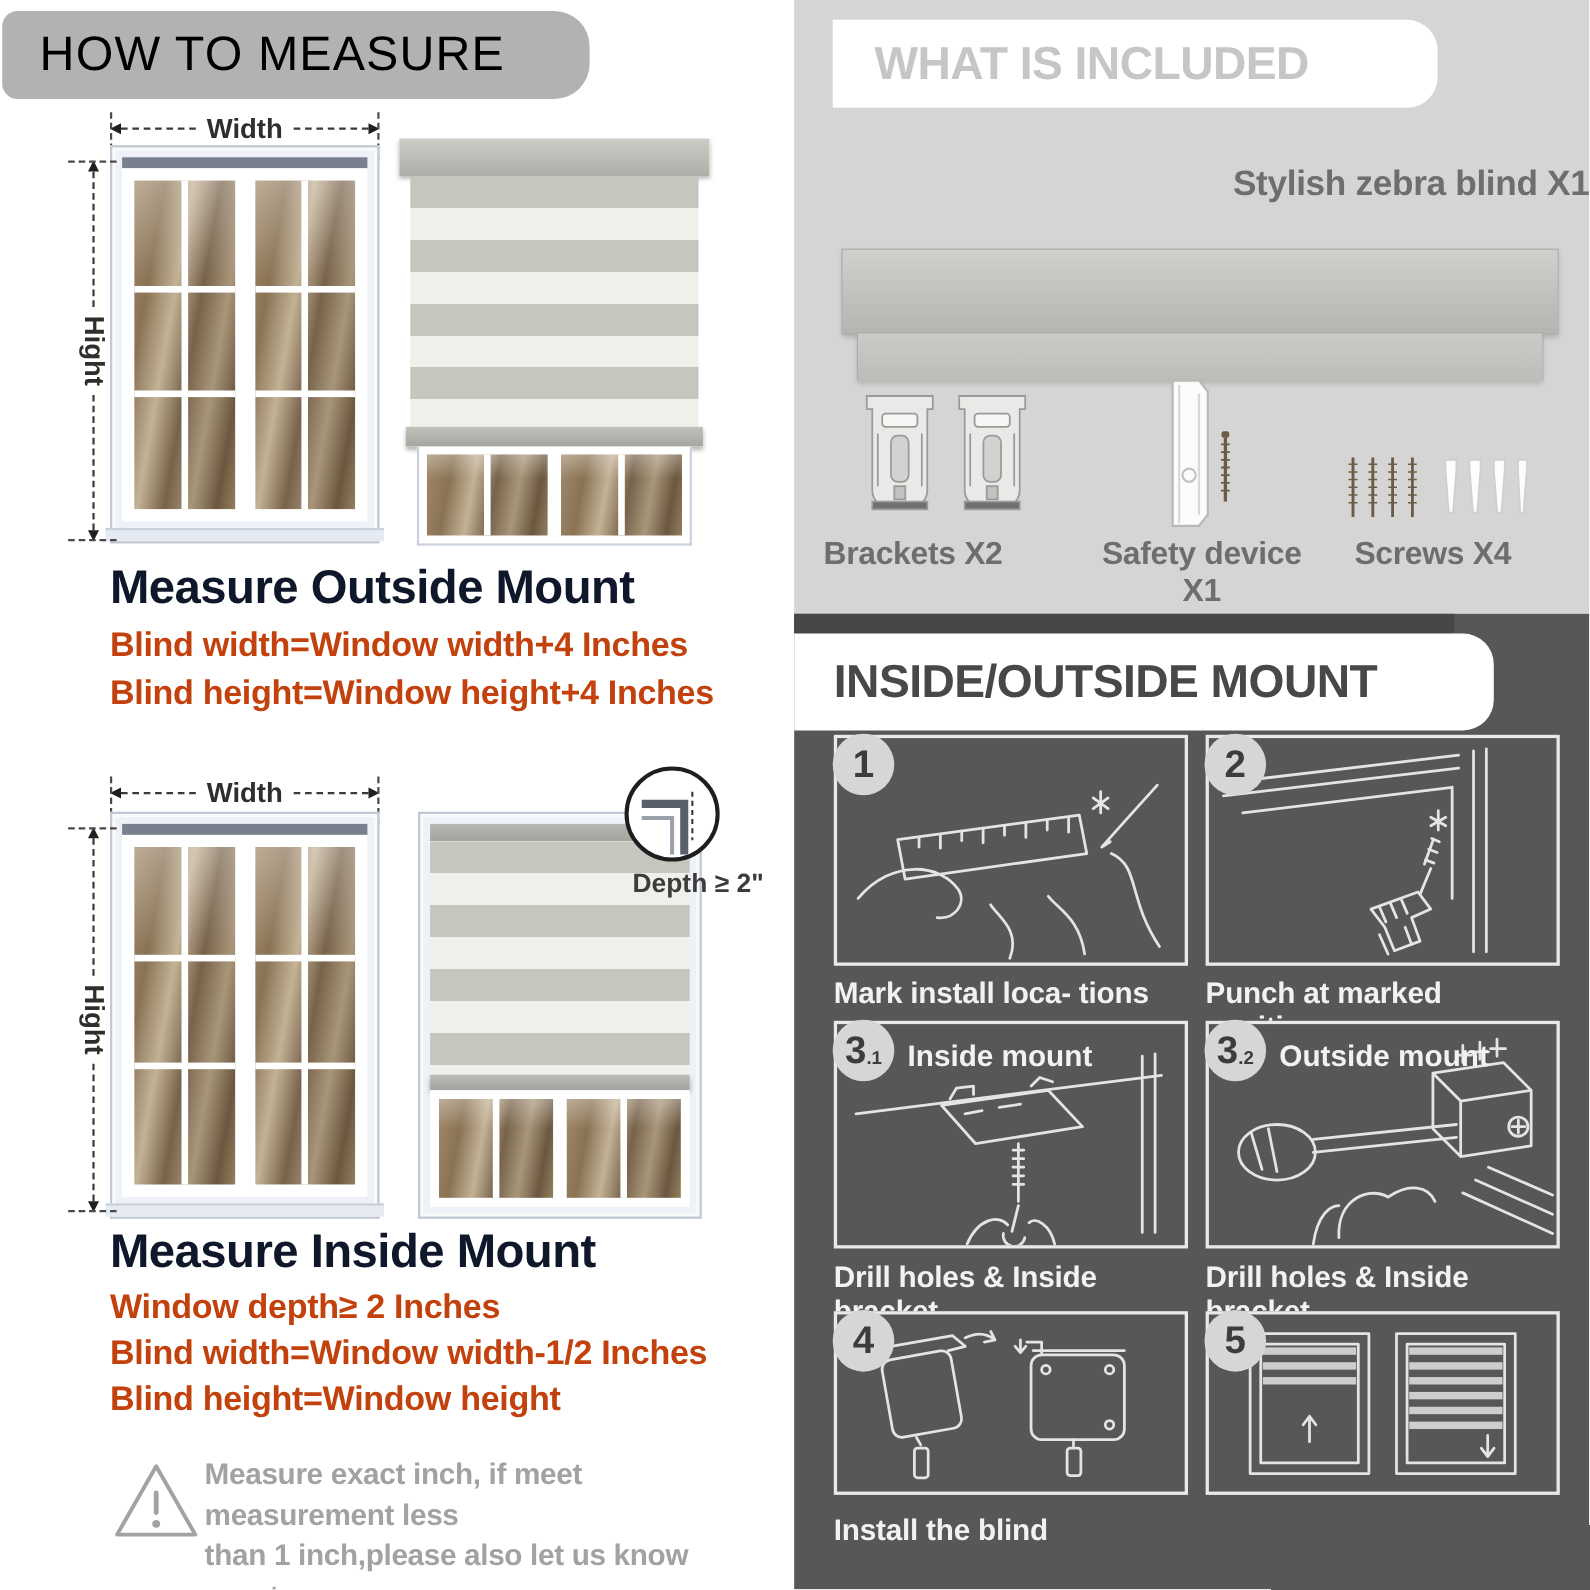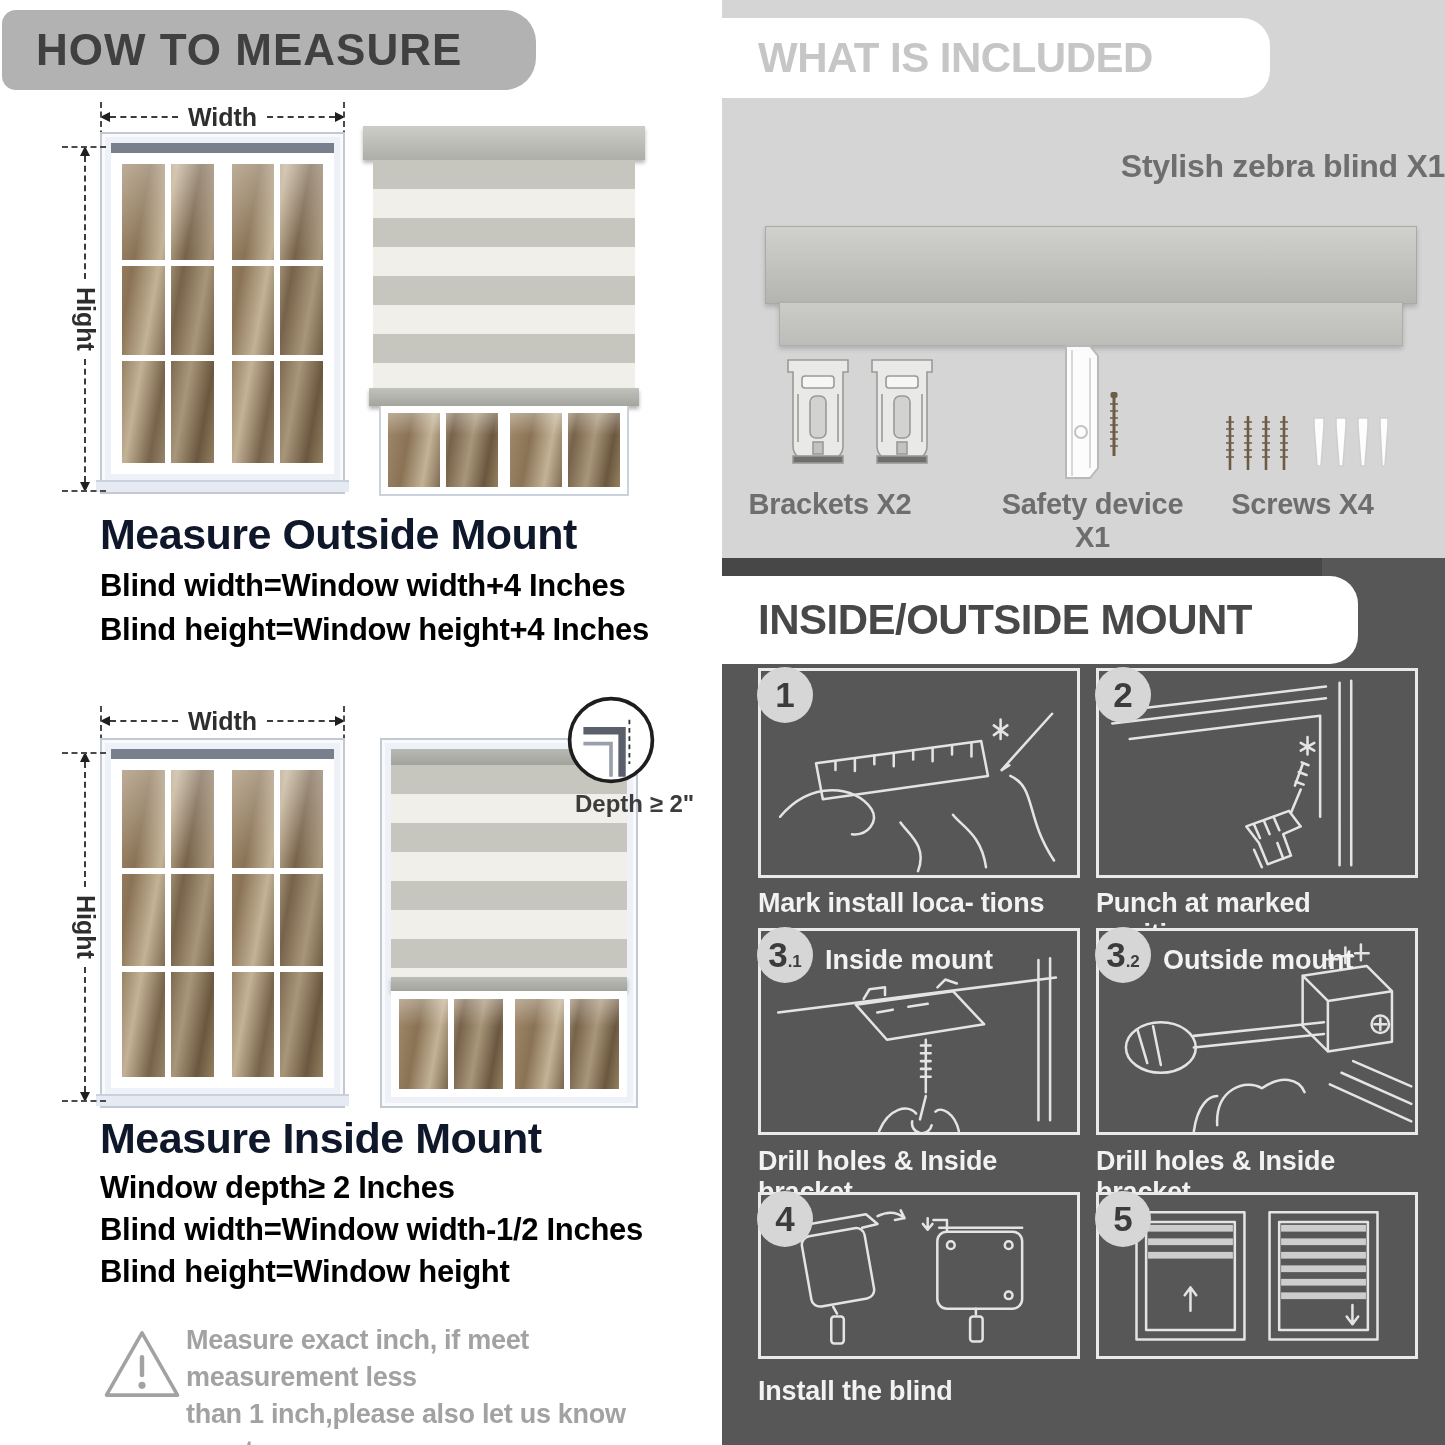--- a/index.html
+++ b/index.html
@@ -10,21 +10,21 @@
   }
   .abs{position:absolute;}
 
   
   .pill{display:flex;align-items:center;font-weight:bold;letter-spacing:.5px;}
   .pill-left{background:#b2b2b2;border-radius:14px 32px 32px 14px;color:#fff;}
   .pill-white{background:#ffffff;border-radius:0 28px 28px 0;}
 
   
   .h1{font-size:43px;font-weight:bold;color:#0f172a;letter-spacing:-0.5px;}
-  .body-line{font-size:31px;font-weight:bold;color:#000000;letter-spacing:-0.3px;}
+  .body-line{font-size:31px;font-weight:bold;color:#c2410c;letter-spacing:-0.3px;}
   .warn-text{font-size:27px;font-weight:bold;color:#a2a2a2;line-height:37px;letter-spacing:-0.3px;}
 
   
   .dimh{display:flex;align-items:center;height:22px;}
   .dimh .seg{flex:1;height:0;border-top:2px dashed #3a3a3a;}
   .dimh .lbl{padding:0 10px;font-size:25px;font-weight:bold;color:#2e2e2e;}
   .arrL{width:0;height:0;border-top:5px solid transparent;border-bottom:5px solid transparent;border-right:10px solid #1f1f1f;}
   .arrR{width:0;height:0;border-top:5px solid transparent;border-bottom:5px solid transparent;border-left:10px solid #1f1f1f;}
   .dimv{display:flex;flex-direction:column;align-items:center;width:26px;}
   .dimv .seg{flex:1;width:0;border-left:2px dashed #3a3a3a;}
@@ -70,21 +70,21 @@
   .included-title{font-size:32px;font-weight:bold;color:#6e6e6e;text-align:right;letter-spacing:-0.3px;}
   .rail1{background:linear-gradient(#d0d0cc,#b4b4b0);border:1px solid #a9a9a5;box-shadow:0 3px 5px rgba(0,0,0,.18);}
   .rail2{background:linear-gradient(#cbcbc7,#bcbcb8);border:1px solid #aeaeaa;box-shadow:0 3px 5px rgba(0,0,0,.18);}
   .part-label{font-size:29px;font-weight:bold;color:#6e6e6e;text-align:center;letter-spacing:-0.3px;}
 
   
   .panel-dark{background:#575757;}
   .strip-dark{background:#474747;}
   .mount-title{color:#484848;font-size:42px;font-weight:bold;letter-spacing:-0.5px;}
   .incl-title{color:#c6c6c6;font-size:42px;font-weight:bold;letter-spacing:-0.5px;}
-  .howto-title{color:#404040;font-size:44px;font-weight:bold;letter-spacing:1px;}
+  .howto-title{color:#000000;font-size:44px;font-weight:normal;letter-spacing:1px;}
   .step{position:absolute;border:3px solid #e9e9e9;box-sizing:border-box;background:#575757;}
   .badge{position:absolute;top:-4px;left:-4px;width:56px;height:56px;border-radius:50%;
          background:#d6d6d6;display:flex;align-items:center;justify-content:center;
          color:#3c3c3c;font-weight:bold;font-size:35px;}
   .badge .sub{font-size:17px;margin-top:14px;}
   .badge .sub:empty{display:none;}
   .step-title{position:absolute;left:64px;top:14px;color:#f2f2f2;font-size:27px;font-weight:bold;}
   .step-title:empty{display:none;}
   .caption{position:absolute;color:#f2f2f2;font-size:27px;font-weight:bold;letter-spacing:-0.2px;}
   .art{position:absolute;inset:0;width:100%;height:100%;}
@@ -227,21 +227,21 @@
     <circle cx="45" cy="66" r="4" fill="#a2a2a2"></circle>
   </svg>
   <div class="abs" style="left:186px;top:1322px;width:470px;">
     <div class="warn-text">Measure exact inch, if meet measurement less</div>
     <div class="warn-text">than 1 inch,please also let us know exact</div>
 
   </div>
 
   <div class="abs panel-light" style="left:722px;top:0;width:723px;height:558px;"></div>
 
-  <div class="abs pill pill-white" style="left:720px;top:18px;width:512px;height:80px;padding-left:38px;">
+  <div class="abs pill pill-white" style="left:757px;top:18px;width:512px;height:80px;padding-left:38px;">
     <span class="incl-title">WHAT IS INCLUDED</span>
   </div>
 
   <div class="abs included-title" style="left:722px;top:148px;width:723px;">Stylish zebra blind X1</div>
 
   <div class="abs rail1" style="left:765px;top:226px;width:650px;height:76px;"></div>
   <div class="abs rail2" style="left:779px;top:302px;width:622px;height:42px;"></div>
 
   <svg class="abs" style="left:782px;top:352px;" width="156" height="132" viewBox="0 0 156 132">
     <g stroke="#9a9a98" stroke-width="1.6" fill="#e9e9e7">

